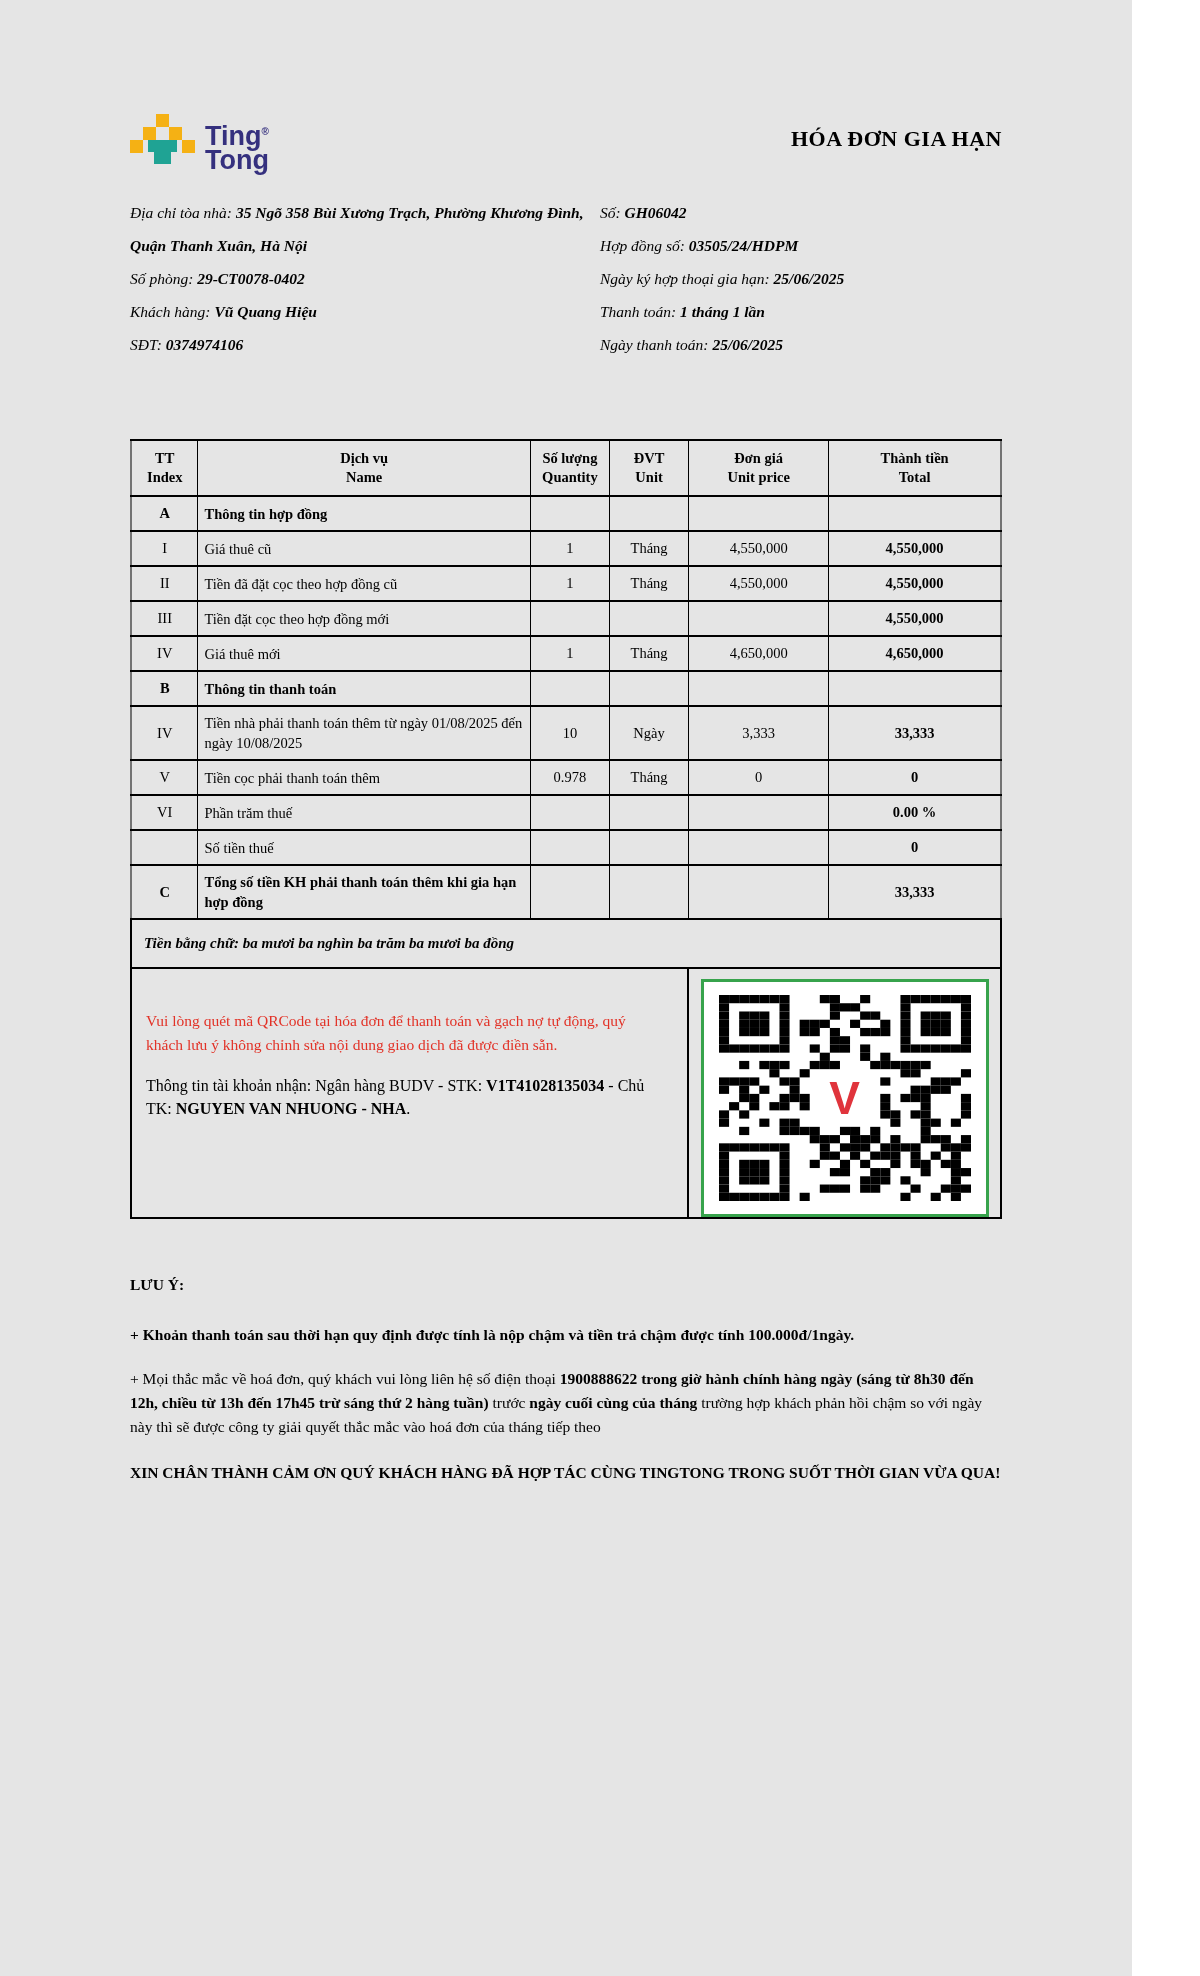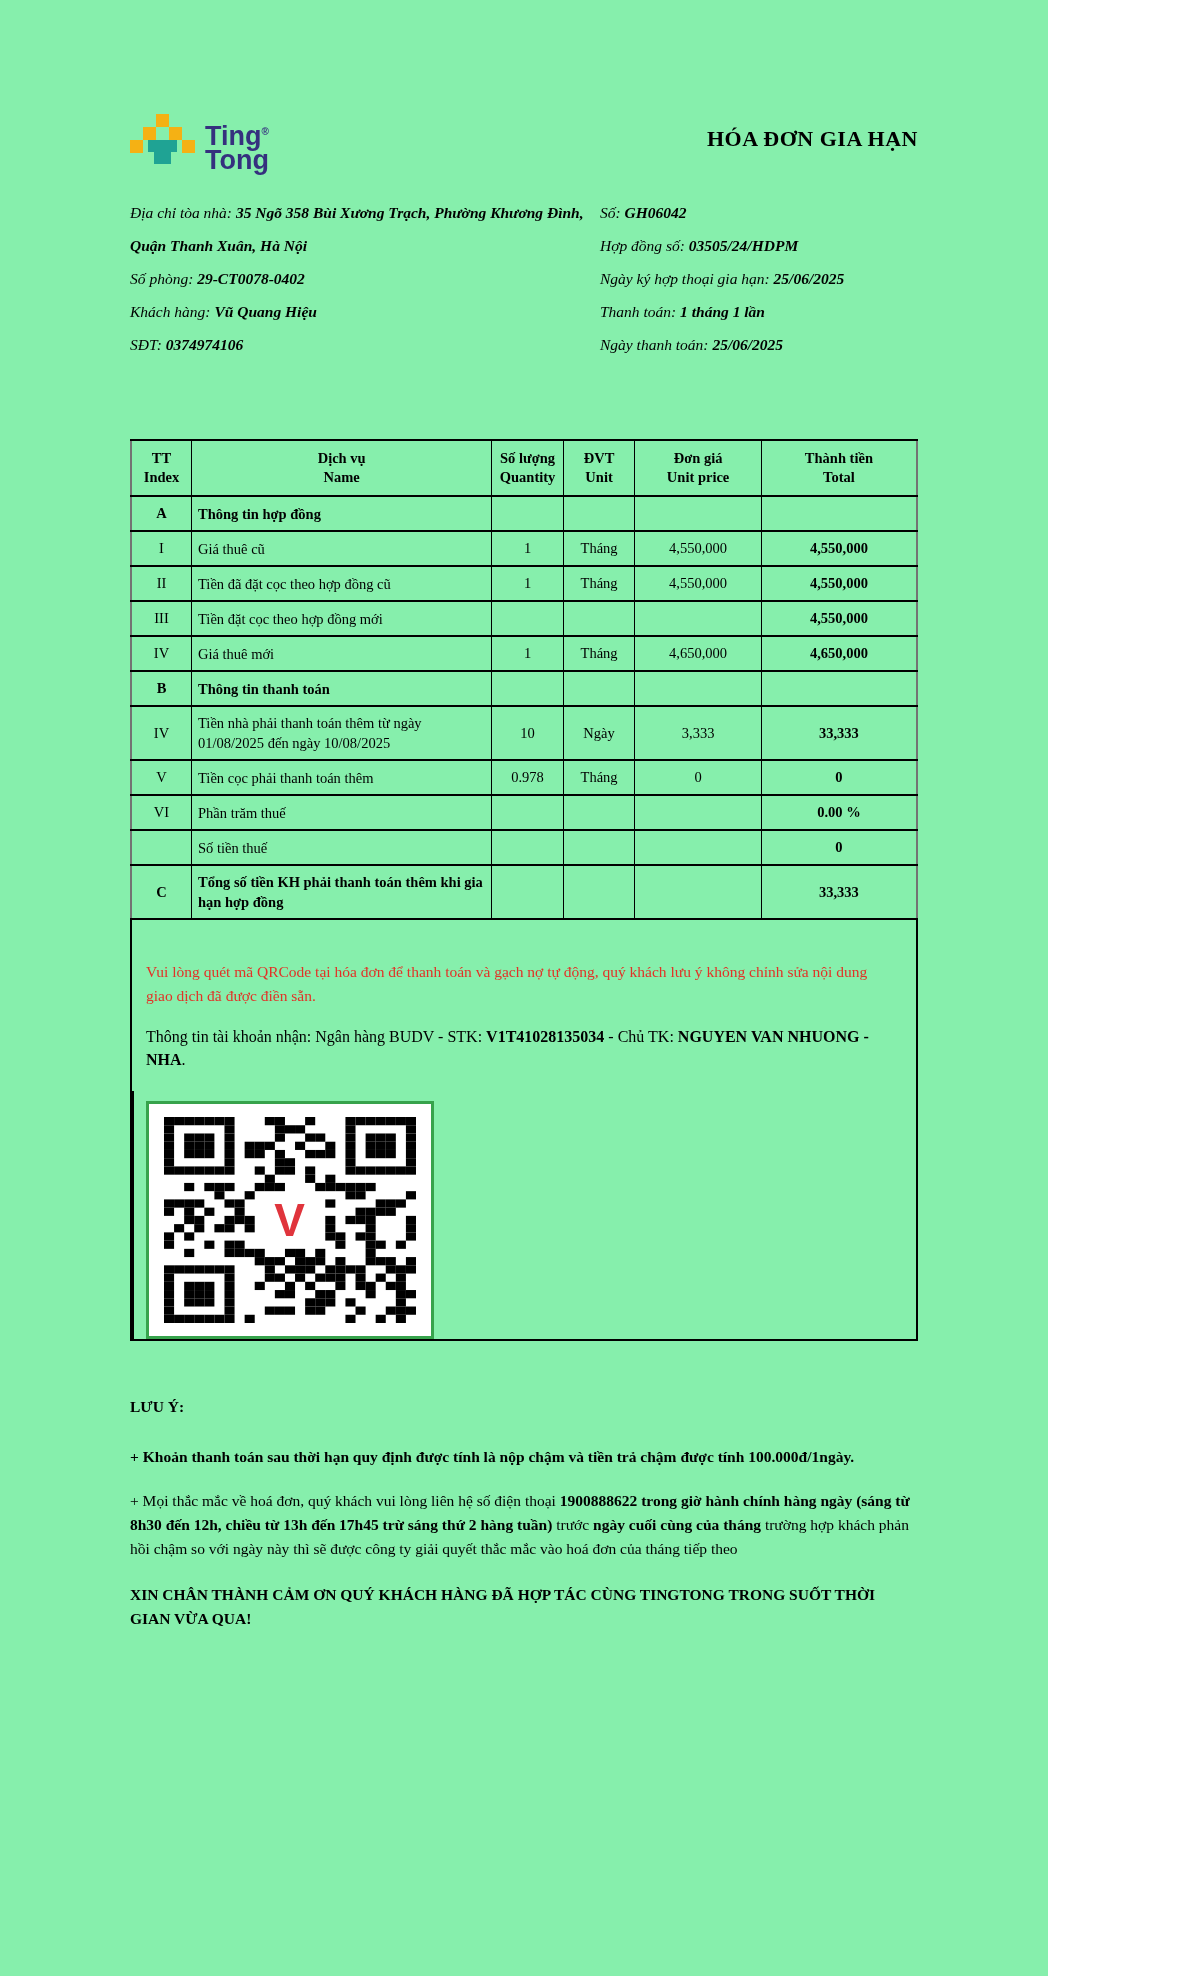--- a/index.html
+++ b/index.html
@@ -2,21 +2,21 @@
 <html lang="vi" style="--yellow: #F5B114; --teal: #1FA394; --navy: #35307E; --red: #E23227; --qr-green: #37A34C; --logo-red: #E0343C;"><head>
 <meta charset="utf-8">
 <style>
   :root{
     --navy:#35307E; --yellow:#F5B114; --teal:#1FA394;
     --red:#E23227; --qr-green:#37A34C; --logo-red:#E0343C;
   }
   *{box-sizing:border-box; margin:0; padding:0;}
   html,body{background:#ffffff;}
   body{font-family:"Liberation Serif","DejaVu Serif",serif; color:#000;}
-  .page{width:1048px; height:1976px; background:#86efac; position:relative;
+  .page{width:1132px; height:1976px; background:#e5e5e5; position:relative;
         padding:112px 130px 0 130px; overflow:hidden;}
 
   
   .header{display:flex; justify-content:space-between; align-items:flex-start; height:74px;}
   .brand{display:flex; align-items:flex-start; gap:9px;}
   .logo-mark{position:relative; width:66px; height:62px;}
   .logo-mark .sq{position:absolute; width:13px; height:13px; background:var(--yellow);}
   .logo-mark .s1{left:26px; top:2px;}
   .logo-mark .s2{left:13px; top:15px;}
   .logo-mark .s3{left:39px; top:15px;}
@@ -48,21 +48,21 @@
   td.c-name{text-align:left; padding-left:14px; line-height:20px;}
   td.c-qty, td.c-unit, td.c-price{text-align:center;}
   td.c-total{text-align:center; font-weight:bold;}
   tr.section td{font-weight:bold;}
   table.invoice tr{height:35px;}
 
   .words-row{border:2px solid #000; border-top:0; font-size:15px; font-weight:bold; font-style:italic;
              padding:15px 12px; min-height:48px;}
 
   
-  .pay-box{border:2px solid #000; border-top:0; display:flex; min-height:246px;flex-direction:column;}
+  .pay-box{border:2px solid #000; border-top:0; display:flex; min-height:246px;}
   .pay-text{flex:1; padding:40px 26px 20px 14px;}
   .pay-qr{width:313px; border-left:2px solid #000; display:flex; align-items:flex-start; justify-content:center; padding-top:10px;}
   .qr-note{color:var(--red); font-size:15.5px; line-height:24px;}
   .account{font-size:16px; line-height:23px; margin-top:17px;}
   .account b{font-weight:bold;}
   .qr-frame{border:3px solid var(--qr-green); background:#fff; padding:13px 15px; position:relative;}
   .qr-frame svg{display:block;}
   .qr-frame svg rect{fill:#000;}
   .qr-center{position:absolute; left:50%; top:50%; transform:translate(-50%,-50%);
              width:54px; height:50px; background:#fff; display:flex; align-items:center; justify-content:center;}
@@ -258,20 +258,21 @@
       <td class="c-tt">C</td>
       <td class="c-name">Tổng số tiền KH phải thanh toán thêm khi gia hạn hợp đồng</td>
       <td class="c-qty"></td>
       <td class="c-unit"></td>
       <td class="c-price"></td>
       <td class="c-total">33,333</td>
     </tr>
       </tbody>
   </table>
 
+  <div class="words-row">Tiền bằng chữ: ba mươi ba nghìn ba trăm ba mươi ba đồng</div>
 
   <div class="pay-box">
     <div class="pay-text">
       <div class="qr-note">Vui lòng quét mã QRCode tại hóa đơn để thanh toán và gạch nợ tự động, quý khách lưu ý không chỉnh sửa nội dung giao dịch đã được điền sẵn.</div>
       <div class="account">
         <span>Thông tin tài khoản nhận: Ngân hàng BUDV - STK: </span><b>V1T41028135034</b><span> - Chủ TK: </span><b>NGUYEN VAN NHUONG - NHA</b><span>.</span>
       </div>
     </div>
     <div class="pay-qr">
       <div class="qr-frame">

